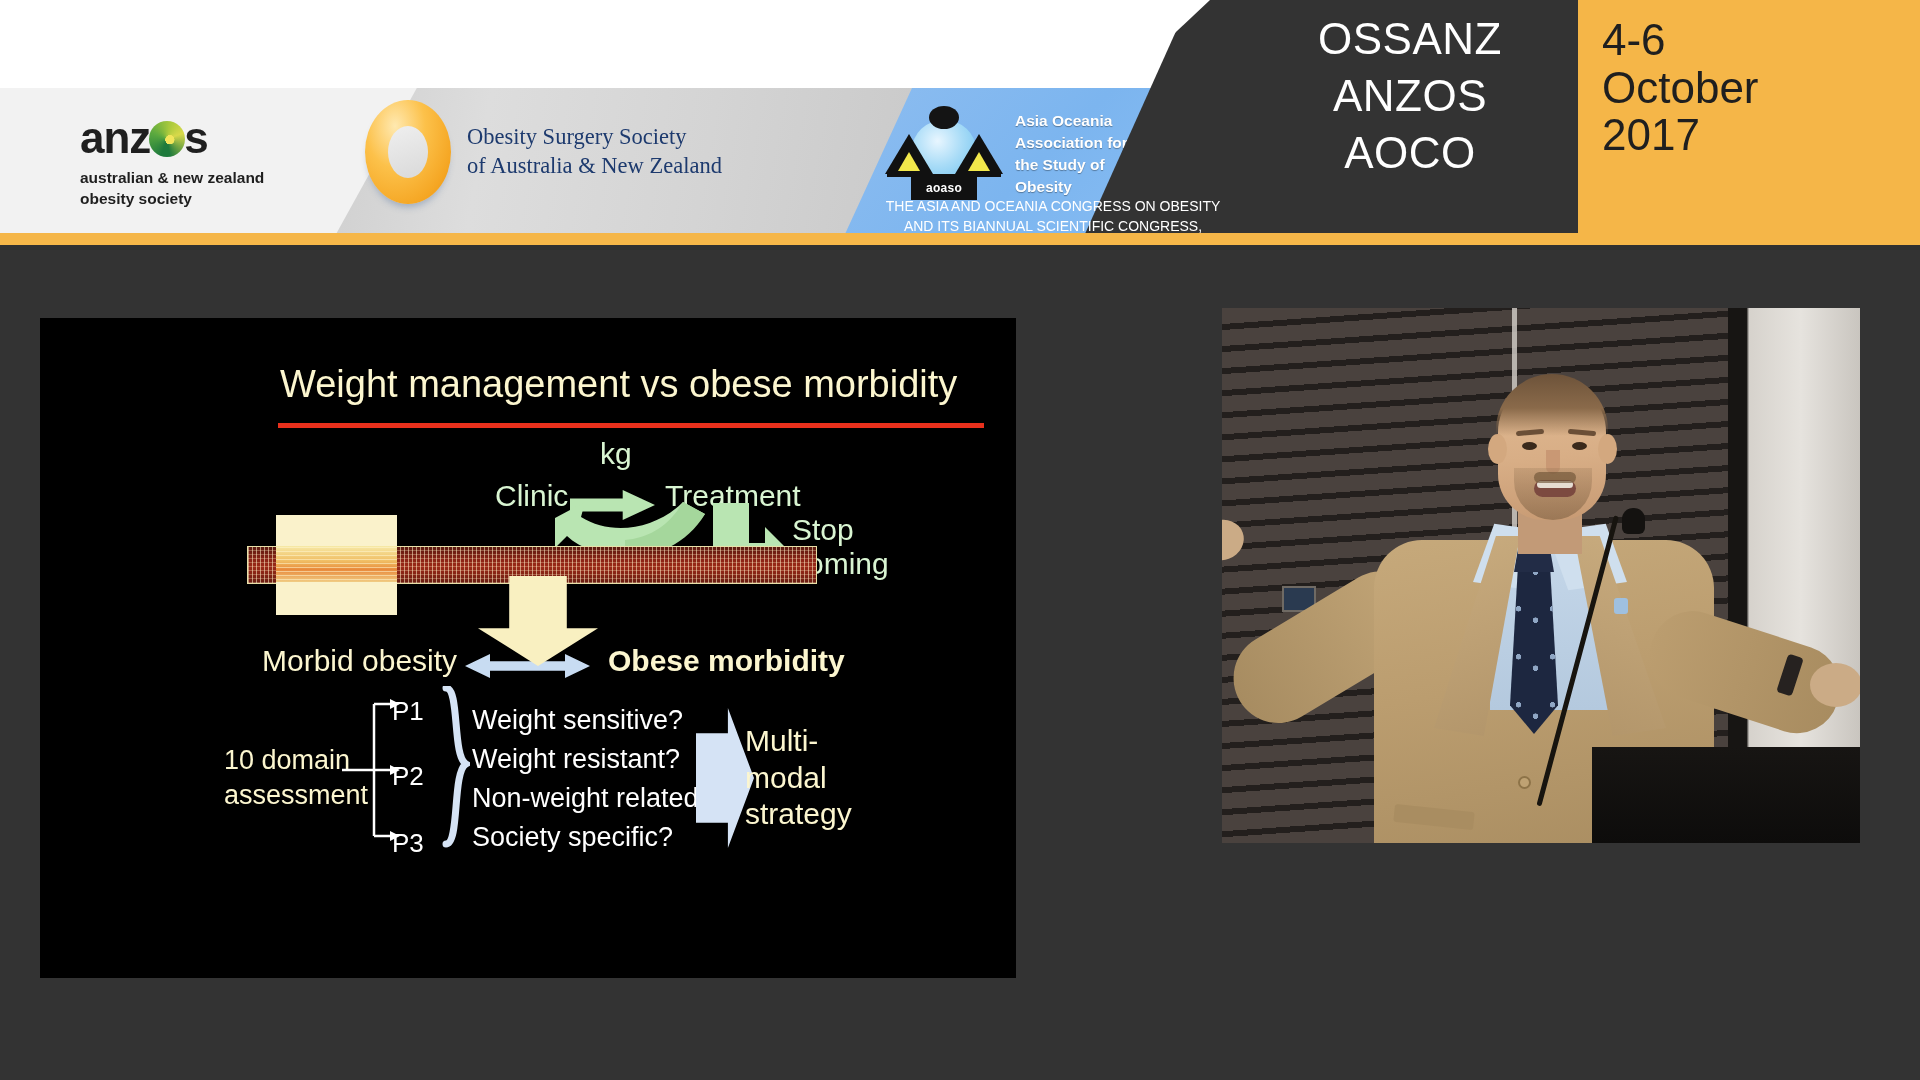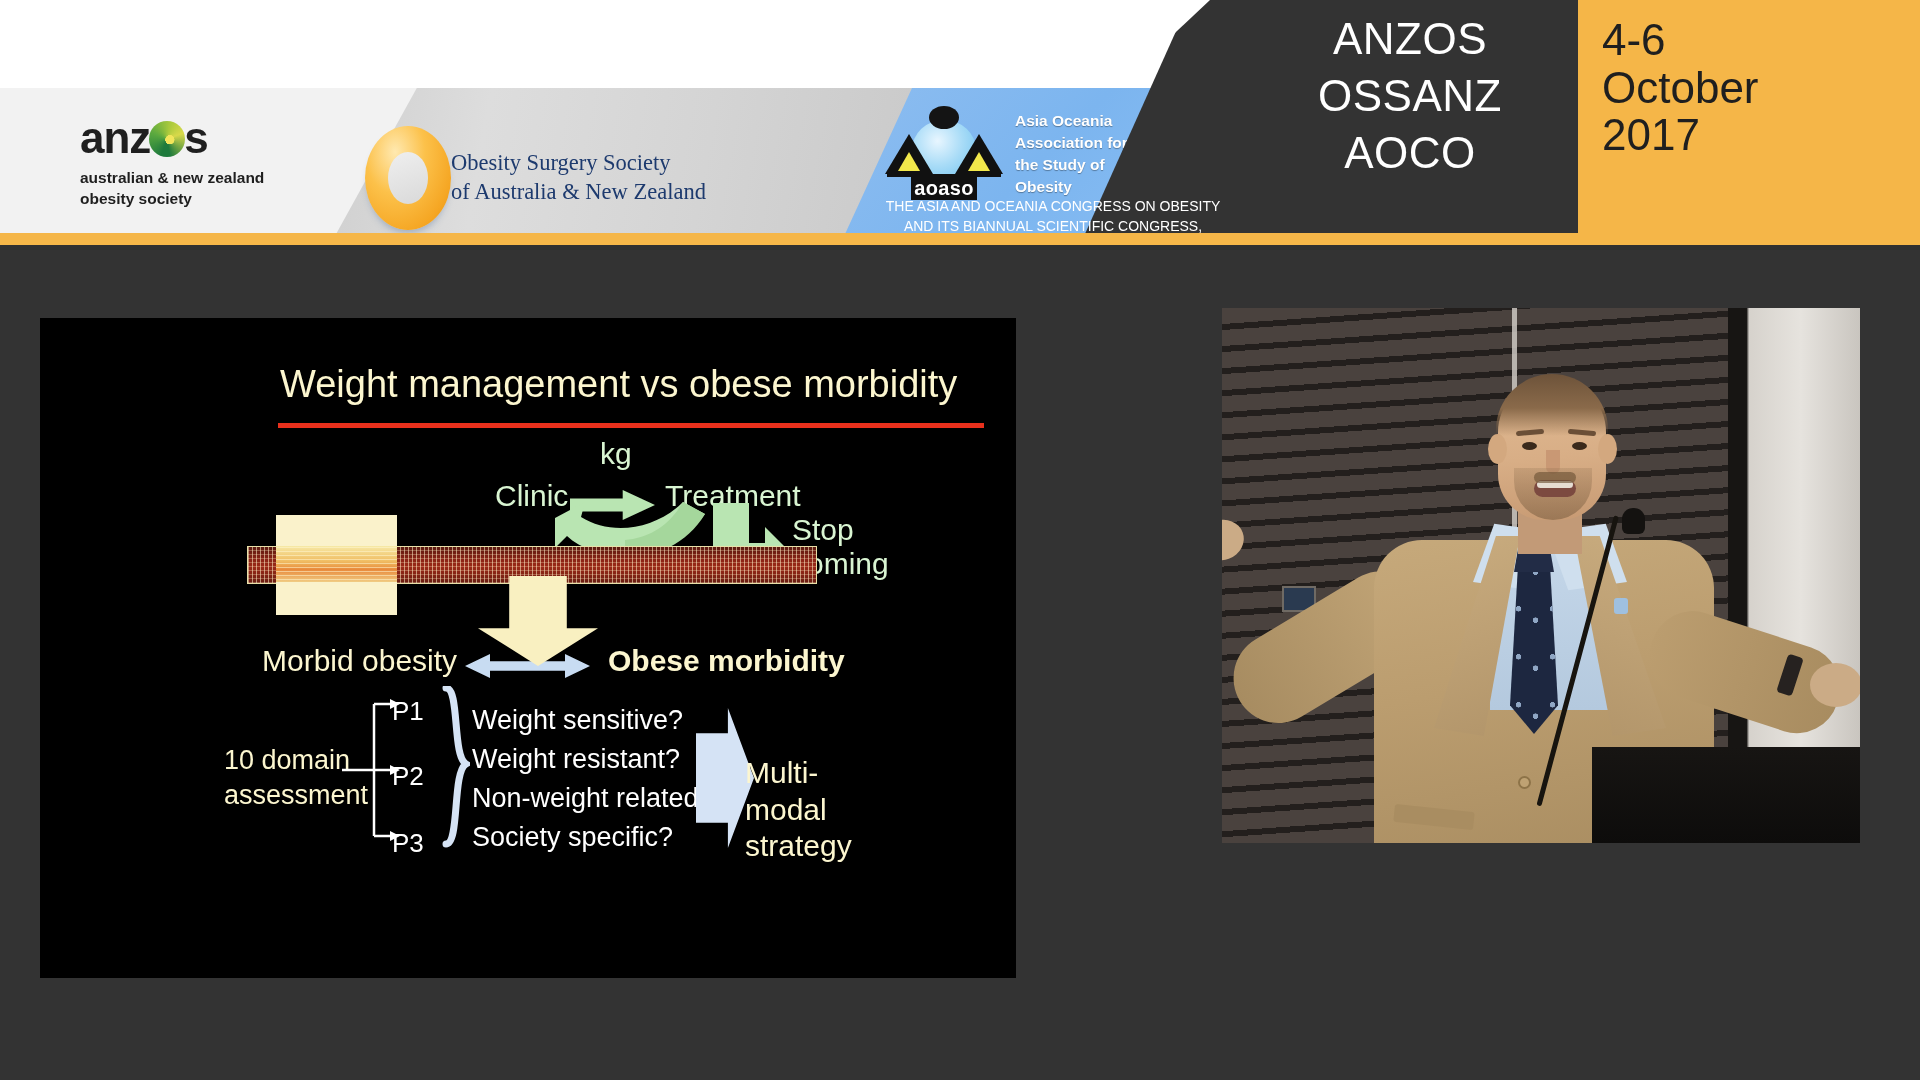--- a/index.html
+++ b/index.html
@@ -60,22 +60,22 @@
     display:inline-block; width:36px; height:36px; border-radius:50%;
     vertical-align:-4px; margin:0 -1px;
     background:
       radial-gradient(circle at 58% 52%, #f2e55a 0%, #f2e55a 16%, rgba(0,0,0,0) 17%),
       conic-gradient(from 200deg, #1e7a3c 0deg, #59a83f 90deg, #a8c93c 170deg, #d8d94a 230deg, #1e7a3c 330deg);
   }
   .anzos-sub{ font-size:15.5px; font-weight:bold; color:#1f1f1f;
     line-height:1.35; margin-top:8px; }
 
   
-  .ossanz-wrap{ position:absolute; left:365px; top:38px;
-    display:flex; align-items:center; }
+  .ossanz-wrap{ position:absolute; left:365px; top:12px;
+    display:flex; align-items:center; gap:16px; }
   .ossanz-ring{ width:86px; height:104px; border-radius:50%;
     background:radial-gradient(ellipse at 35% 25%, #ffe9b0 0%, #fcc14a 38%, #f5a623 75%, #e08e12 100%);
     display:flex; align-items:center; justify-content:center;
     box-shadow:0 6px 7px -3px rgba(90,120,160,.45); }
   .ossanz-hole{ width:40px; height:52px; border-radius:50%;
     background:linear-gradient(160deg,#efefef,#d9d9d9); }
   .ossanz-text{ font-family:"Liberation Serif", serif; color:#1d3a6e;
     font-size:22.5px; line-height:1.28; white-space:nowrap; }
 
   
@@ -92,21 +92,21 @@
     border-bottom:40px solid #111; }
   .aoaso-tri.l{ left:0; } .aoaso-tri.r{ right:0; }
   .aoaso-tri-in{ position:absolute; top:46px; width:0; height:0; z-index:5;
     border-left:11px solid transparent; border-right:11px solid transparent;
     border-bottom:19px solid #f3e94b; }
   .aoaso-tri-in.l{ left:13px; } .aoaso-tri-in.r{ right:13px; }
   .aoaso-base{ position:absolute; left:2px; top:68px; width:114px; height:3px;
     background:#111; z-index:4; }
   .aoaso-plate{ position:absolute; left:26px; top:70px; width:66px; height:24px;
     background:#111; z-index:6; display:flex; align-items:center; justify-content:center; }
-  .aoaso-plate span{ color:#fff; font-size:20px; font-weight:bold; letter-spacing:.3px;text-align:center; }
+  .aoaso-plate span{ color:#fff; font-size:12px; font-weight:bold; letter-spacing:.3px;text-align:center; }
   .aoaso-text{ color:#ffffff; font-size:15.5px; font-weight:bold; line-height:1.42;
     text-shadow:0 1px 1px rgba(0,0,0,.35); padding-top:4px; }
   .aoaso-congress{ position:absolute; left:818px; top:196px; width:470px;
     color:#ffffff; font-size:14px; line-height:1.45; text-align:center;
     z-index:7; white-space:nowrap; }
 
   
   .dark-wedge{
     position:absolute; left:1080px; top:0; width:500px; height:245px;
     background:#333333; z-index:5;
@@ -153,21 +153,21 @@
   .lbl-green{ position:absolute; color:#d9f5d2; font-size:30px; line-height:1.18; white-space:nowrap; }
 
   #lbl-weight-management{ left:207px; top:143px; }
   #lbl-kg{ left:560px; top:118px; color:#d9f5d2; }
   #lbl-clinic{ left:455px; top:160px; }
   #lbl-treatment{ left:625px; top:160px; }
   #lbl-stop-coming{ left:752px; top:195px; line-height:1.12; }
   #lbl-morbid{ left:222px; top:325px; }
   #lbl-obese-morb{ left:568px; top:325px;font-weight:bold; }
   #lbl-10domain{ left:184px; top:425px; font-size:27px; line-height:1.3; }
-  #lbl-multimodal{ left:705px; top:405px; font-size:30px; line-height:1.22; color:#fcf6cf;margin-top:32px; }
+  #lbl-multimodal{ left:705px; top:405px; font-size:30px; line-height:1.22; color:#fcf6cf; }
 
   .p-lbl{ position:absolute; color:#ffffff; font-size:26px; }
   #p1{ left:352px; top:378px; } #p2{ left:352px; top:443px; } #p3{ left:352px; top:510px; }
 
   .q-lbl{ position:absolute; color:#ffffff; font-size:27px; white-space:nowrap; }
   #q0{ left:432px; top:387px; } #q1{ left:432px; top:426px; }
   #q2{ left:432px; top:465px; } #q3{ left:432px; top:504px; }
 
   
   .arrow-green-right{
@@ -388,22 +388,22 @@
   </div>
 
   <div class="aoaso-congress">
     <div>THE ASIA AND OCEANIA CONGRESS ON OBESITY</div>
     <div>AND ITS BIANNUAL SCIENTIFIC CONGRESS,</div>
   </div>
 
   <div class="dark-wedge"></div>
 
   <div class="acronyms">
+    <div>OSSANZ</div>
     <div>ANZOS</div>
-    <div>OSSANZ</div>
     <div>AOCO</div>
   </div>
 
   <div class="date-block">
     <div class="date-lines">
       <div>4-6</div>
       <div>October</div>
       <div>2017</div>
     </div>
   </div>

